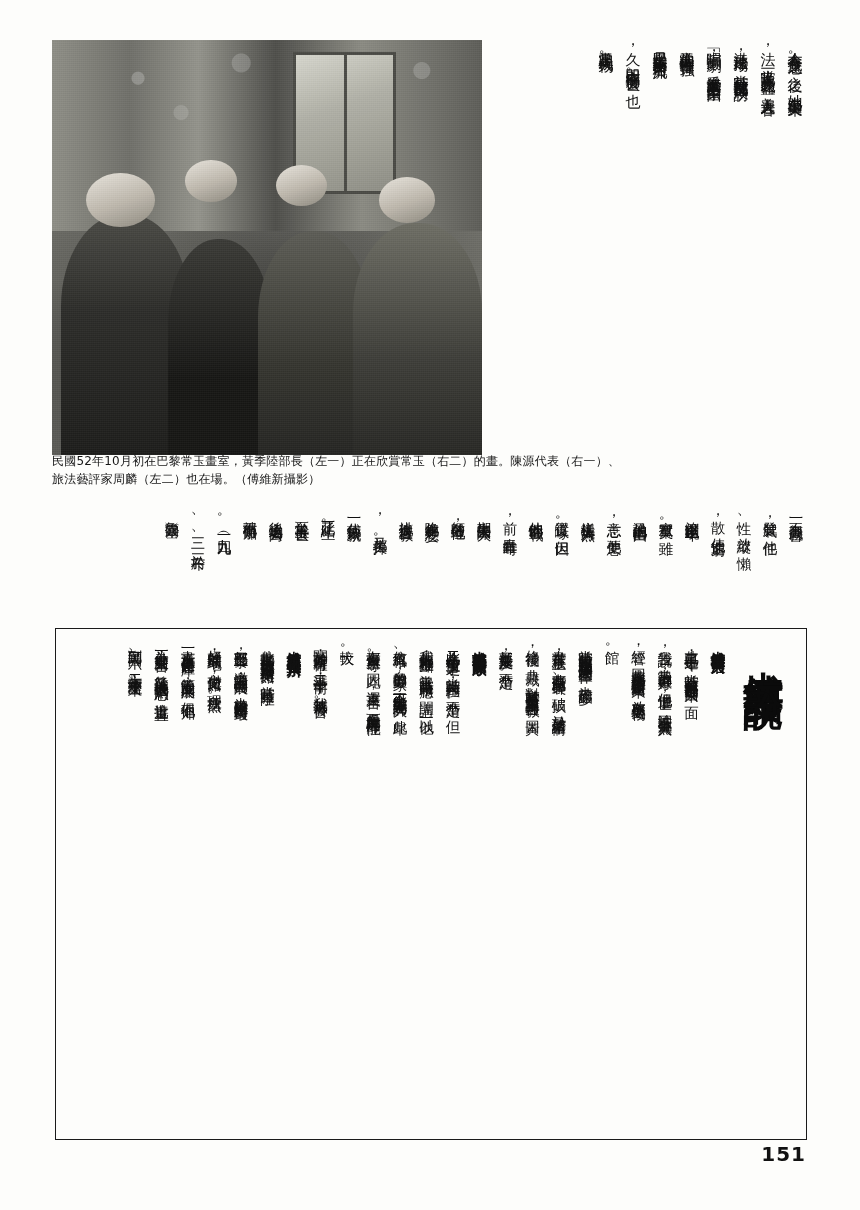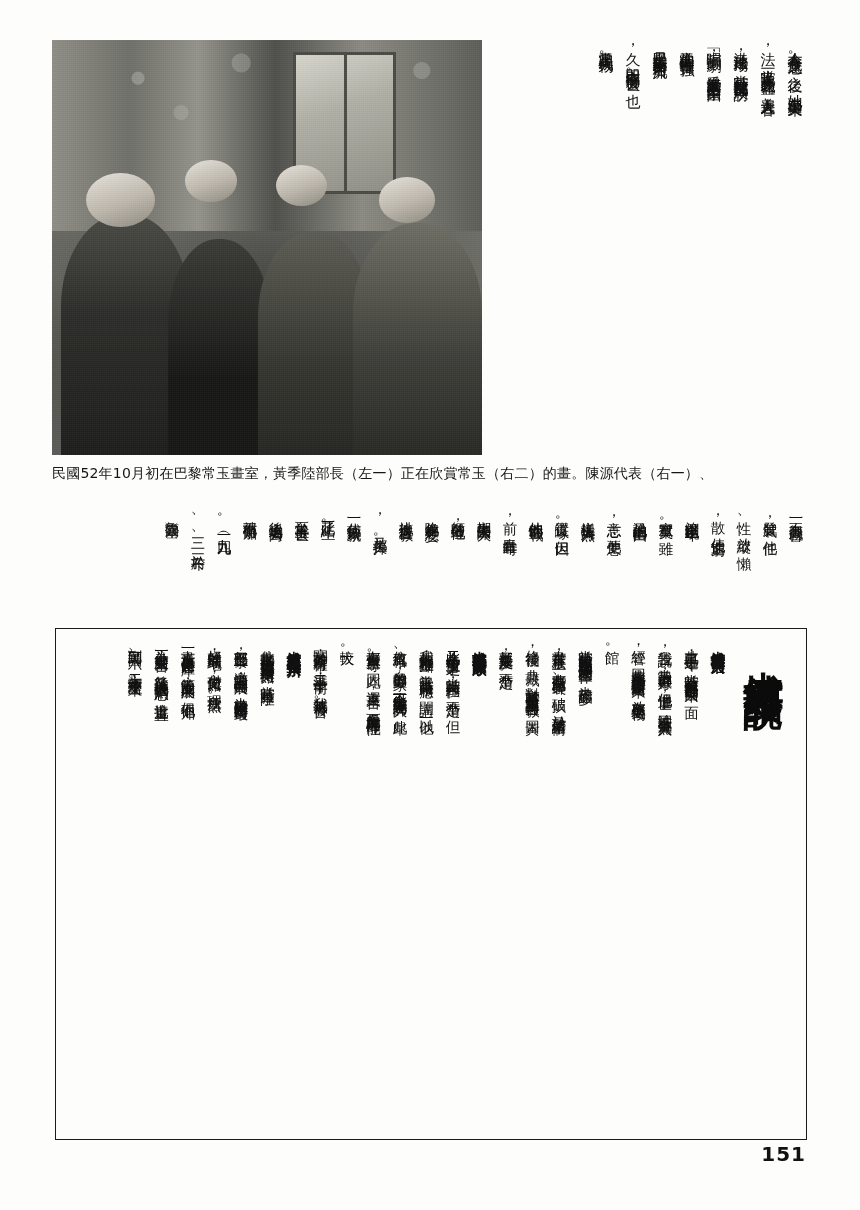--- a/index.html
+++ b/index.html
@@ -98,23 +98,23 @@
     inset: 0;
     opacity: 0.30;
     background-image:
       repeating-linear-gradient(0deg, rgba(255,255,255,0.09) 0 1px, rgba(0,0,0,0.05) 1px 2px),
       repeating-linear-gradient(90deg, rgba(255,255,255,0.05) 0 1px, rgba(0,0,0,0.04) 1px 2px);
   }
 
   .caption {
     position: absolute;
     left: 0;
-    top: 424px;
+    top: 412px;
     width: 432px;
-    font-size: 14px;
+    font-size: 12px;
     line-height: 18px;
     color: #161616;
     letter-spacing: 0.2px;
     font-family: "DejaVu Sans", "Liberation Sans", sans-serif;
   }
   .caption div { white-space: nowrap; }
 
   
   .vtext {
     writing-mode: vertical-rl;
@@ -234,20 +234,21 @@
         <div class="ph-head ph-h1"></div>
         <div class="ph-head ph-h2"></div>
         <div class="ph-head ph-h3"></div>
         <div class="ph-head ph-h4"></div>
         <div class="ph-grain"></div>
       </div>
     </div>
 
     <div class="caption">
       <div>民國52年10月初在巴黎常玉畫室，黃季陸部長（左一）正在欣賞常玉（右二）的畫。陳源代表（右一）、</div>
+      <div>旅法藝評家周麟（左二）也在場。（傅維新攝影）</div>
     </div>
 
     <div class="top-cols">
       <div class="vtext short">常玉是同代人物。</div>
       <div class="vtext short">久，即因癌病發去世。也</div>
       <div class="vtext short">是巴黎華人藝術界名流與</div>
       <div class="vtext short">常玉的個性確實很強，</div>
       <div class="vtext">演唱「蝴」劇，香港船業董浩雲全家由</div>
       <div class="vtext">港赴法捧場，當時外交部沈部長昌煥訪</div>
       <div class="vtext">法，當晚送一人高之大花籃，美人遲暮</div>

